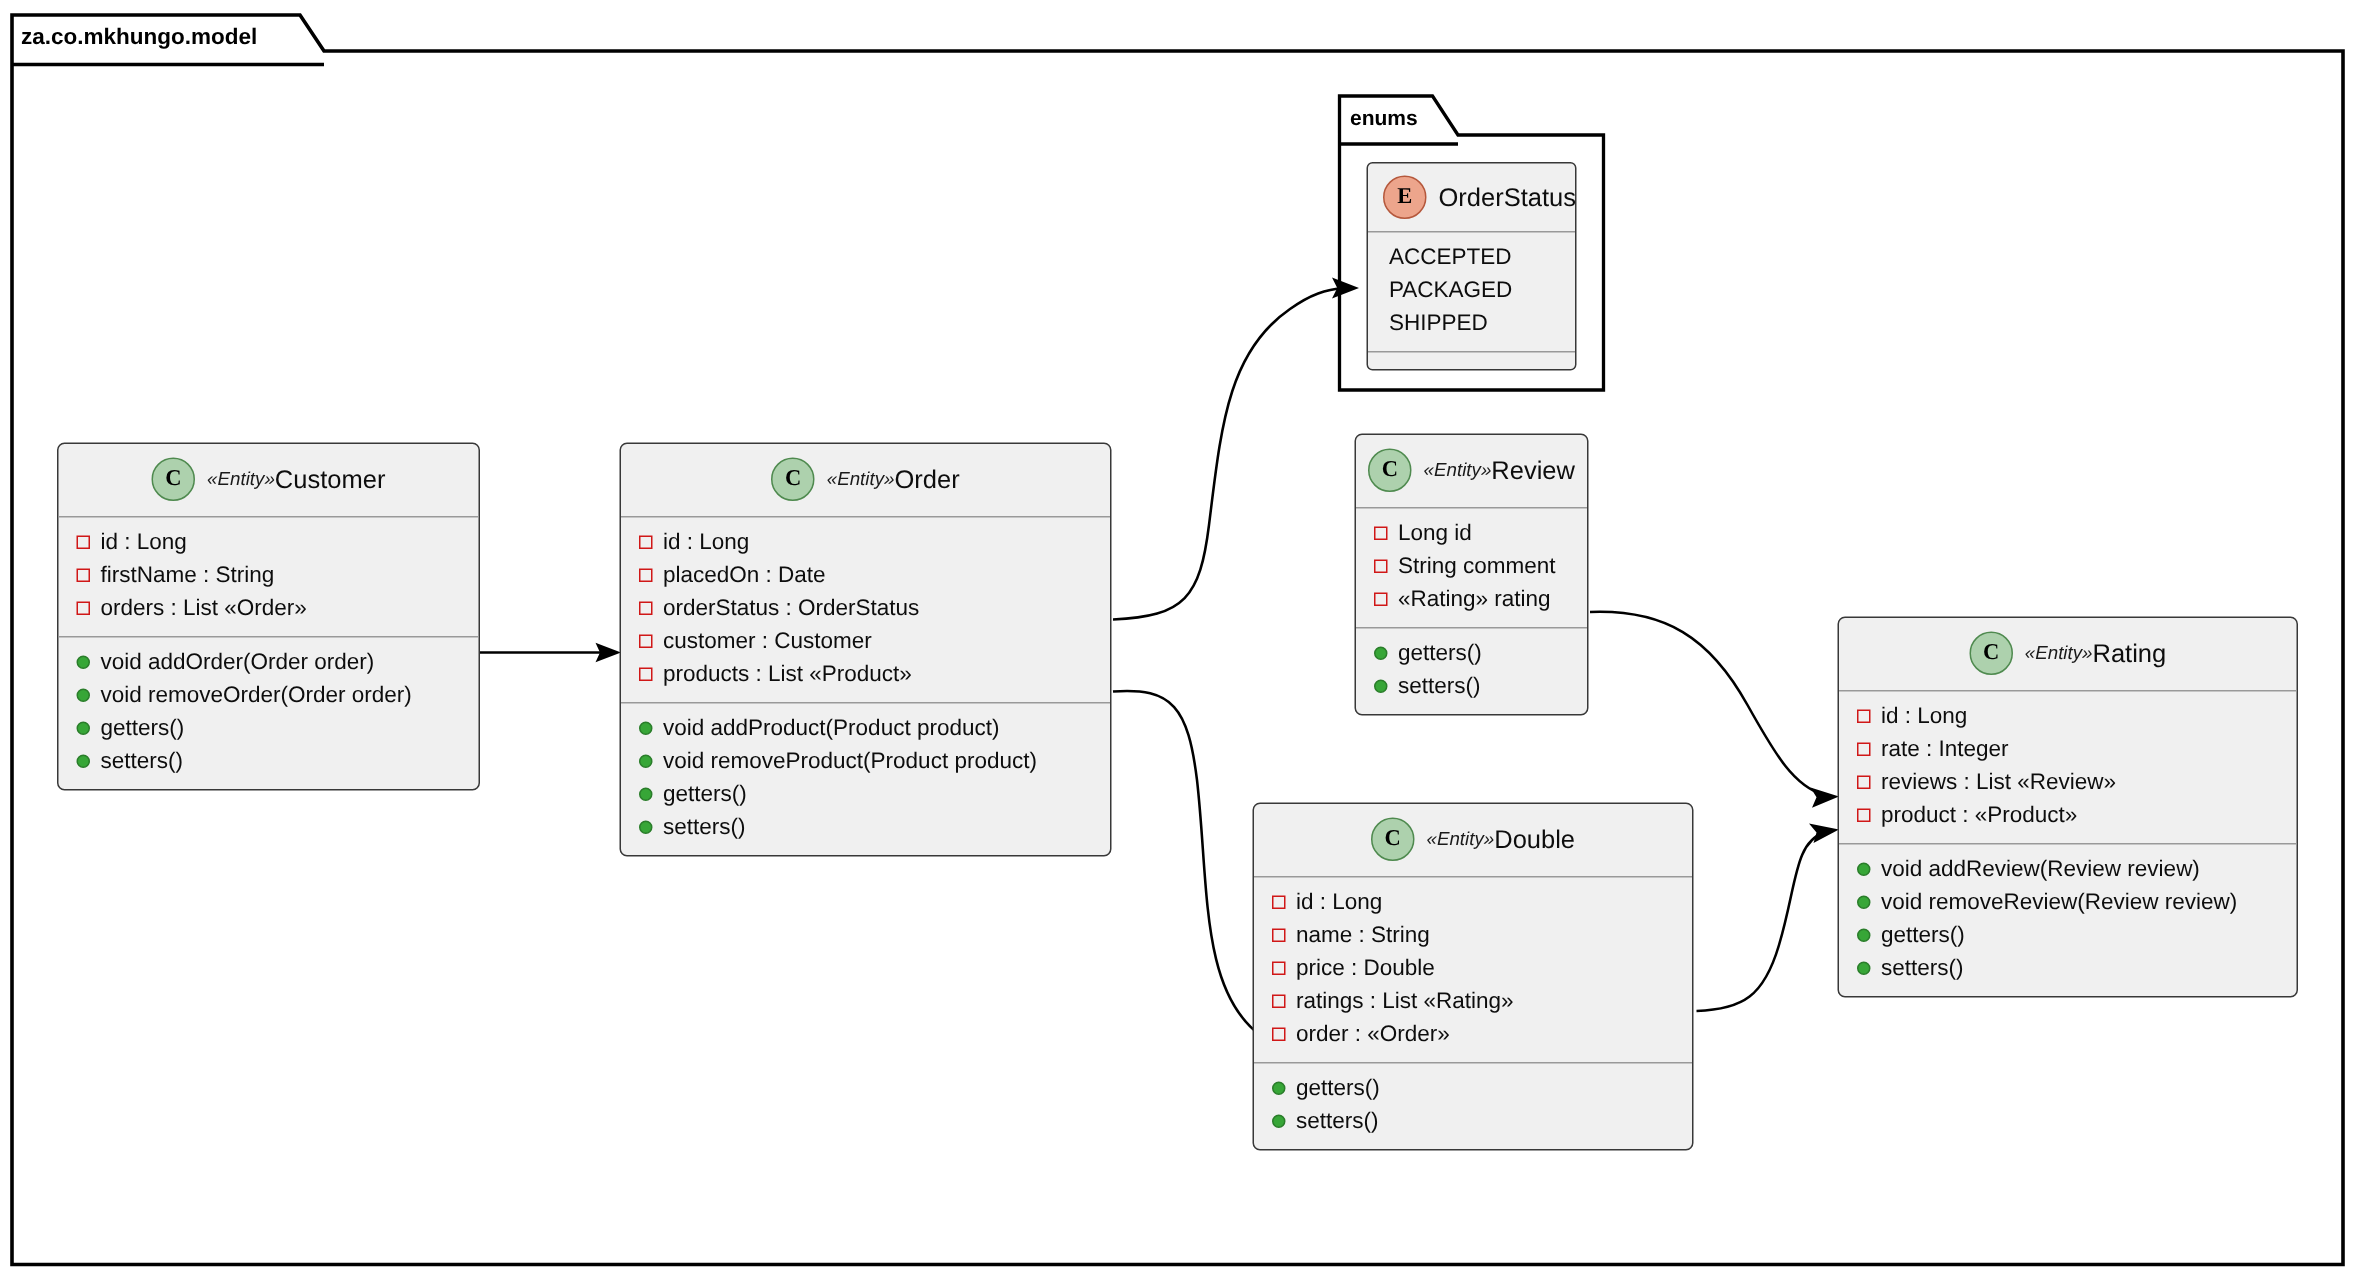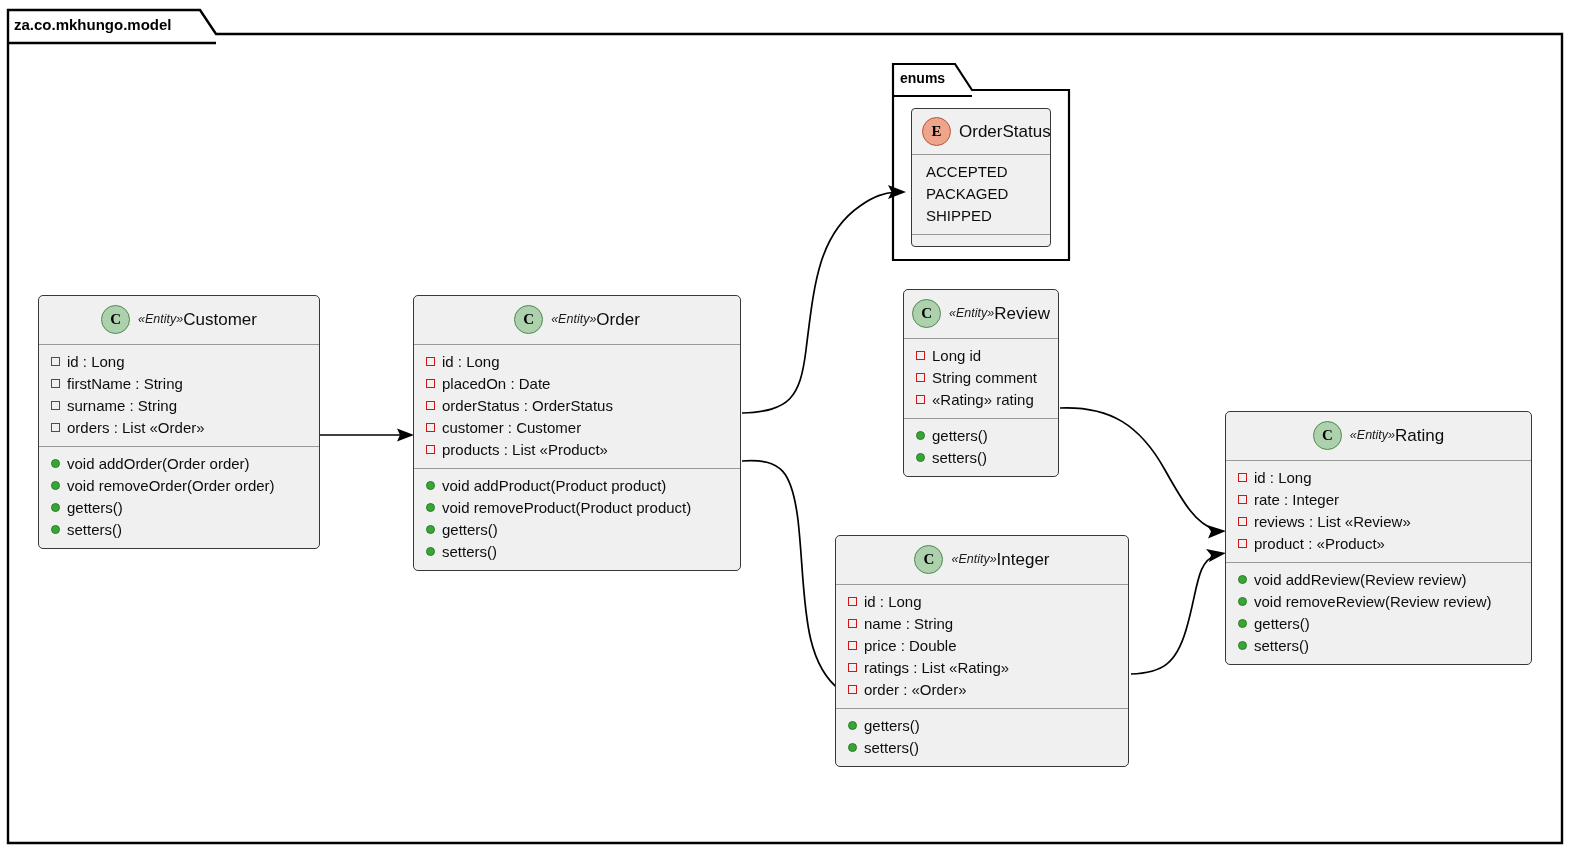--- a/index.html
+++ b/index.html
@@ -235,24 +235,20 @@
       <div class="member">
         <span class="marker field-marker"></span>
         <span>id : Long</span>
       </div>
       <div class="member">
         <span class="marker field-marker"></span>
         <span>firstName : String</span>
       </div>
       <div class="member">
         <span class="marker field-marker"></span>
-        <span>surname : String</span>
-      </div>
-      <div class="member">
-        <span class="marker field-marker"></span>
         <span>orders : List «Order»</span>
       </div>
     </div>
     <div class="compartment">
       <div class="member">
         <span class="marker method-marker"></span>
         <span>void addOrder(Order order)</span>
       </div>
       <div class="member">
         <span class="marker method-marker"></span>
@@ -351,21 +347,21 @@
         <span>setters()</span>
       </div>
     </div>
   </div>
 
   <div class="node" style="left:835px; top:535px; width:294px;">
     <div class="node-header">
       <div class="type-icon class-icon">C</div>
       <div class="header-text">
         <span class="stereotype">«Entity»</span>
-        <span class="node-title">Integer</span>
+        <span class="node-title">Double</span>
       </div>
     </div>
     <div class="compartment">
       <div class="member">
         <span class="marker field-marker"></span>
         <span>id : Long</span>
       </div>
       <div class="member">
         <span class="marker field-marker"></span>
         <span>name : String</span>

